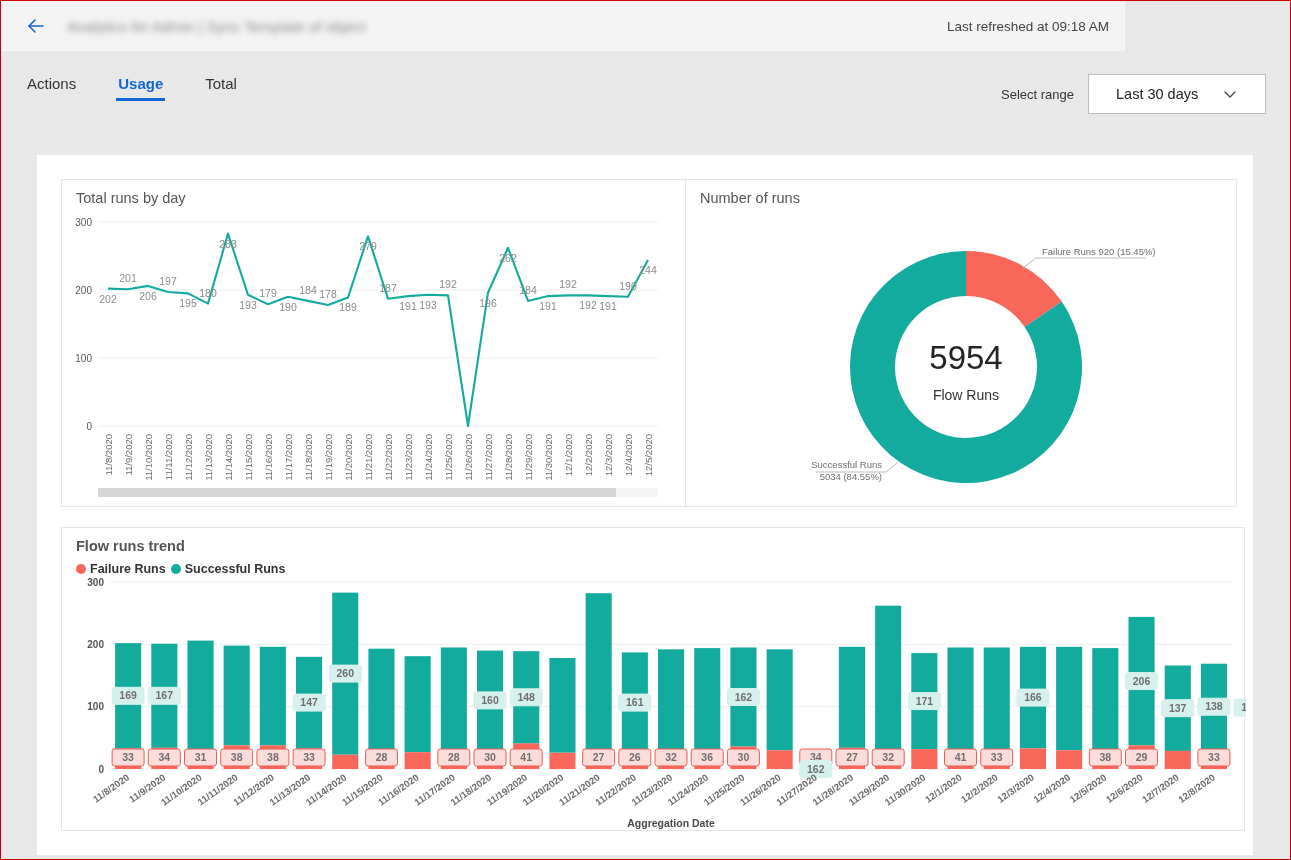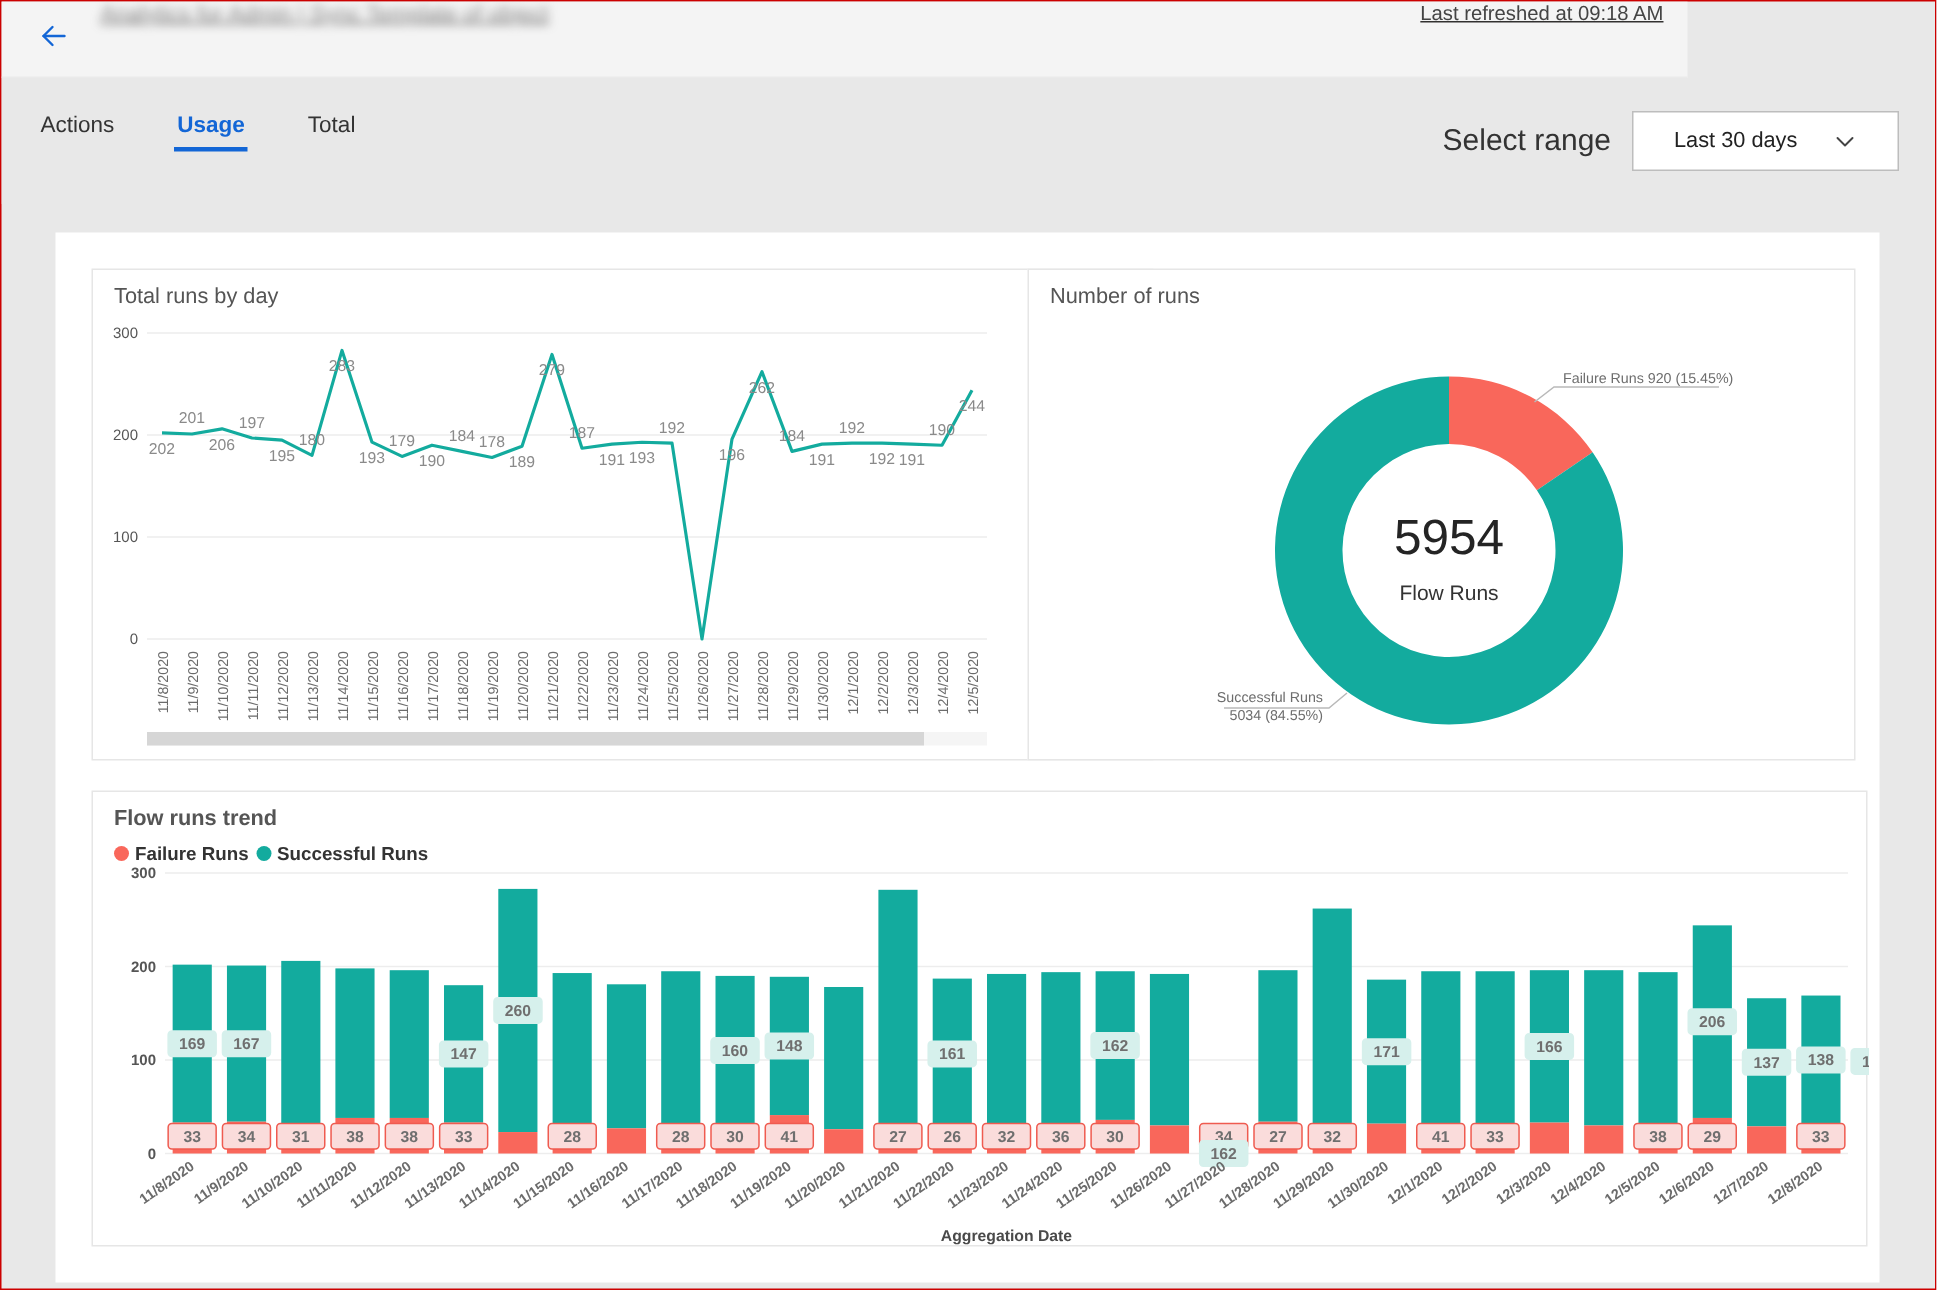--- a/index.html
+++ b/index.html
@@ -13,23 +13,22 @@
   }
   .app-frame {
     position:relative; width:1291px; height:860px;
     border:1px solid #c00; background:#e8e8e8;
     overflow:hidden;
   }
 
   
   .topbar {
     position:absolute; left:0; top:0; width:1124px; height:51px;
-    background:#f4f4f4; display:flex; align-items:flex-start;
+    background:#f4f4f4; display:flex; align-items:center;
     border-bottom:1px solid #eaeaea;
-    text-decoration:underline;
   }
   .back-btn {
     width:46px; height:46px; margin-left:12px;
     display:flex; align-items:center; justify-content:center;
     cursor:pointer; background:transparent; border:none;
   }
   .back-btn svg { display:block; }
   .page-title-blur {
     margin-left:8px;
     font-size:15px; color:#8a8a8a;
@@ -56,21 +55,21 @@
   }
   .tab.active { color:#1366d6;font-weight:bold; }
   .tab.active:after {
     content:""; position:absolute; left:0; right:0; bottom:-9px;
     height:3px; background:#1366d6;
   }
   .range-wrap {
     margin-left:auto; margin-right:24px;
     display:flex; align-items:center; gap:14px;
   }
-  .range-label { font-size:20px; color:#333; white-space:nowrap; }
+  .range-label { font-size:13px; color:#333; white-space:nowrap; }
   .range-select {
     width:178px; height:40px; background:#fff;
     border:1px solid #bdbdbd;
     display:flex; align-items:center; padding:0 27px;
     font-size:14.5px; color:#222; cursor:pointer; justify-content:space-between;
   }
   .range-select .chev { color:#444; display:flex; }
 
   
   .board {

